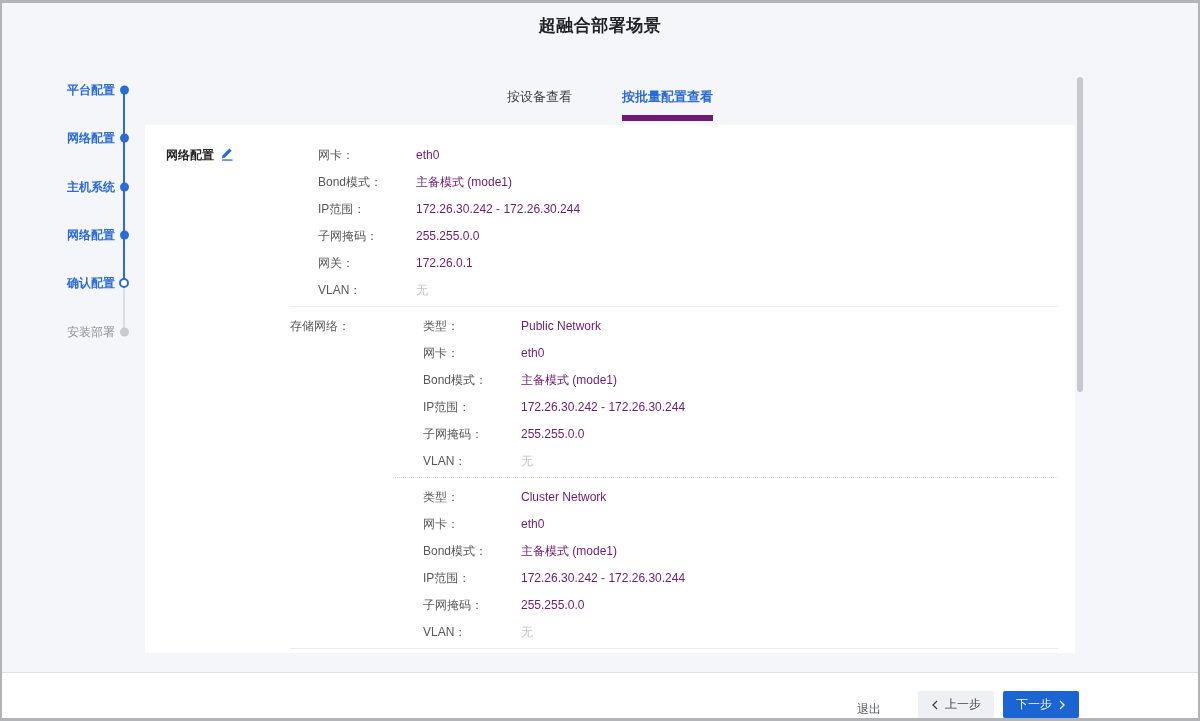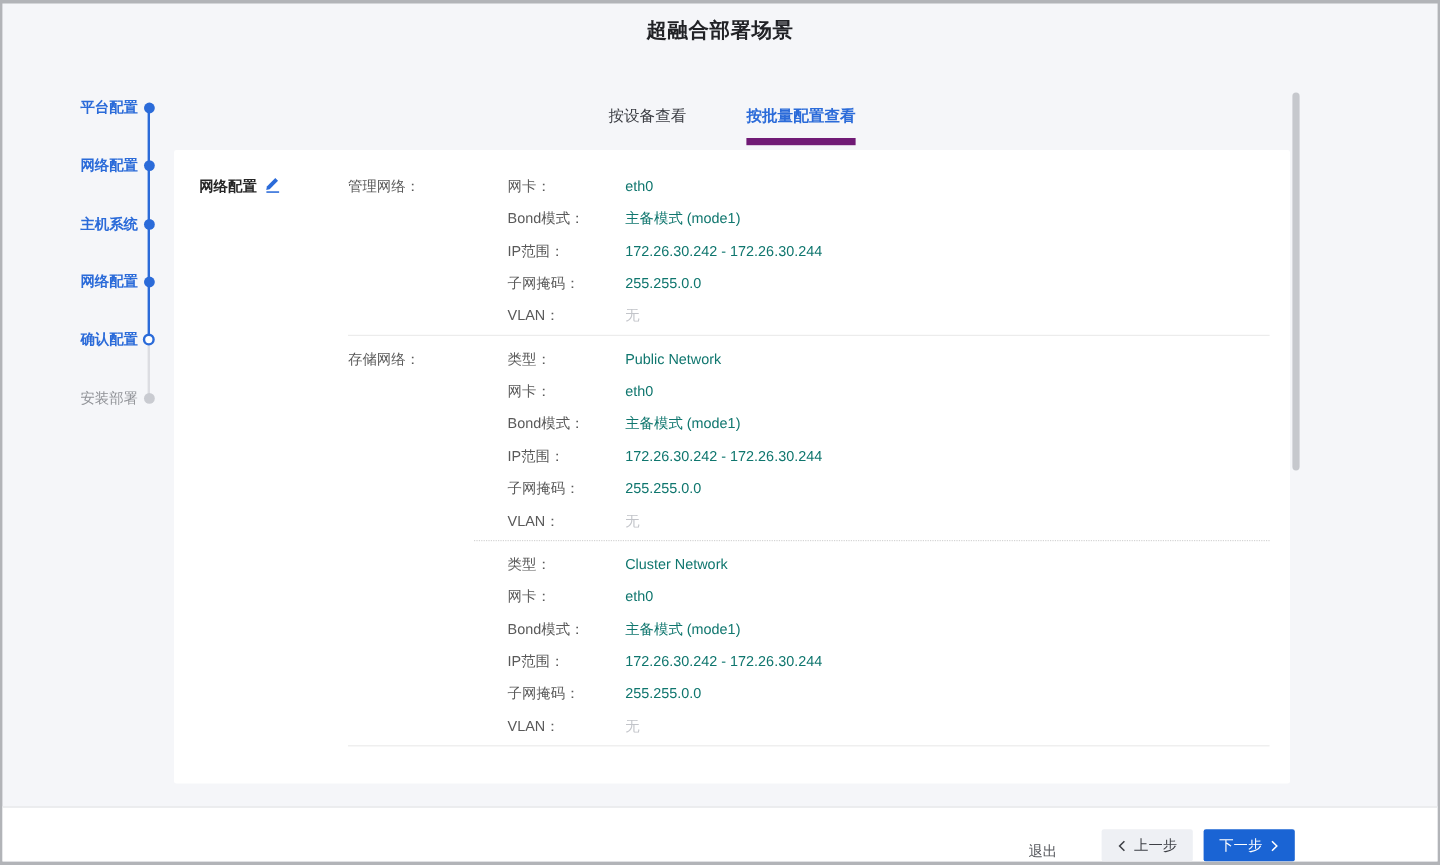--- a/index.html
+++ b/index.html
@@ -51,21 +51,21 @@
   }
   .section-col { width:124px; line-height:27px; font-size:12px; }
   .section-title { font-weight:700; color:#262626; }
   .edit-icon { margin-left:6px; vertical-align:-2px; cursor:pointer; }
   .content-col { flex:1; min-width:0; }
   .group { display:flex; }
   .group-label { width:105px; font-size:12px; color:#595959; line-height:27px; }
   .rows { flex:1; min-width:0; }
   .row { display:flex; line-height:27px; font-size:12px; }
   .row-label { width:98px; color:#595959; flex:none;margin-left:28px; }
-  .row-value { color:#0f766e; }
+  .row-value { color:#701a75; }
   .row-value.muted { color:#c2c4c9; }
   .divider { height:0; margin:2px 0 6px 0; }
   .divider.solid { border-top:1px solid #ececec; }
   .divider.dotted { border-top:1px dotted #d4d4d4; margin-left:105px; }
   
   .scrollbar-thumb {
     position:absolute; left:1075px; top:74px; width:6px; height:315px;
     background:#c6c8cd; border-radius:3px; cursor:pointer;
   }
   
@@ -133,37 +133,40 @@
 
   <div class="card">
     <div class="section-col">
       <span class="section-title">网络配置</span><svg class="edit-icon" width="14" height="15" viewBox="0 0 14 15">
         <path d="M2.4 9.4 L9.4 2.4 L11.7 4.7 L4.7 11.7 L1.9 12.3 Z" fill="#2b6bd9"></path>
         <rect x="2" y="13.4" width="10.6" height="1.3" fill="#2b6bd9"></rect>
       </svg>
     </div>
     <div class="content-col" id="groups">
         <div class="group">
-          <div class="group-label">管理网络：</div>
           <div class="rows">
             <div class="row">
               <span class="row-label">网卡：</span>
               <span class="row-value">eth0</span>
             </div>
             <div class="row">
               <span class="row-label">Bond模式：</span>
               <span class="row-value">主备模式 (mode1)</span>
             </div>
             <div class="row">
               <span class="row-label">IP范围：</span>
               <span class="row-value">172.26.30.242 - 172.26.30.244</span>
             </div>
             <div class="row">
               <span class="row-label">子网掩码：</span>
               <span class="row-value">255.255.0.0</span>
+            </div>
+            <div class="row">
+              <span class="row-label">网关：</span>
+              <span class="row-value">172.26.0.1</span>
             </div>
             <div class="row">
               <span class="row-label">VLAN：</span>
               <span class="row-value muted">无</span>
             </div>
           </div>
         </div>
         <div class="divider solid"></div>
         <div class="group">
           <div class="group-label">存储网络：</div>

